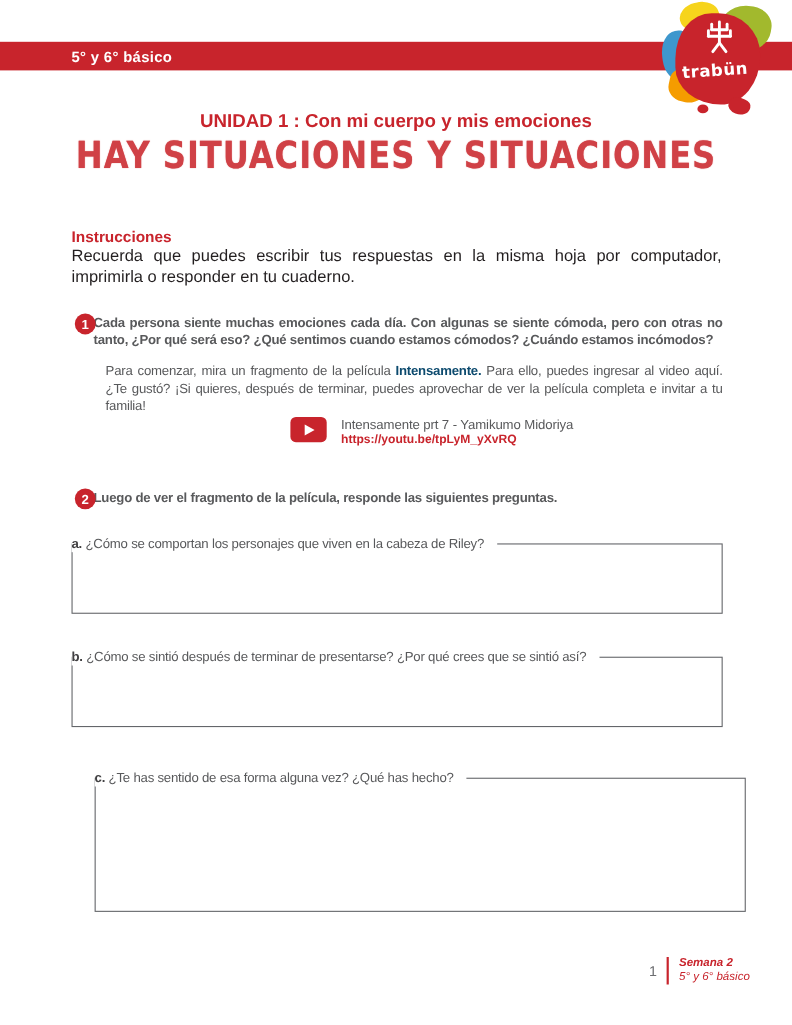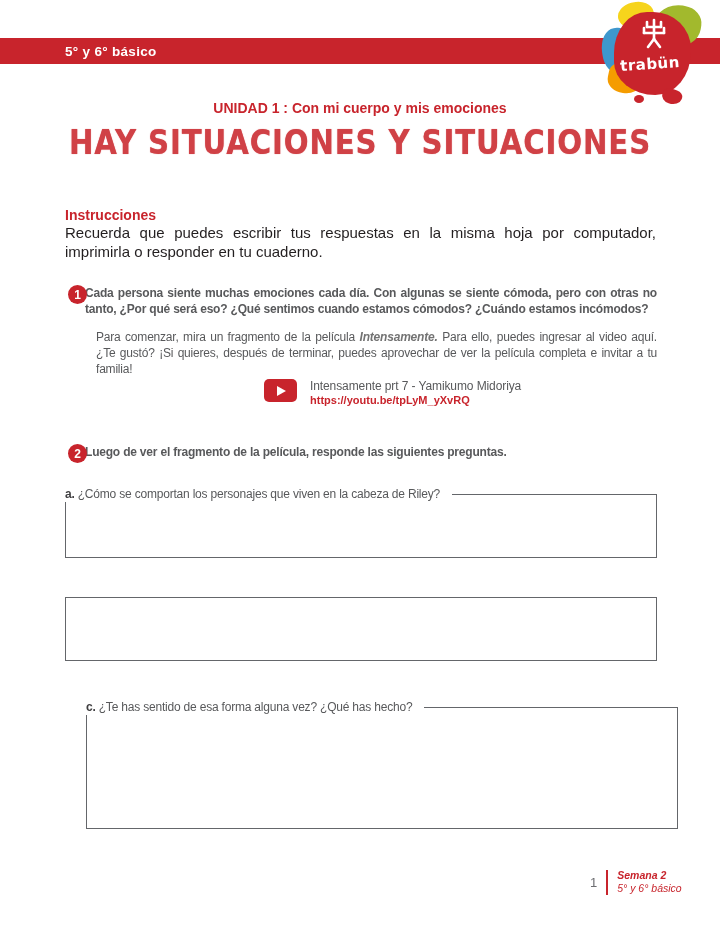--- a/index.html
+++ b/index.html
@@ -29,21 +29,21 @@
   .blob-red-d1 { left:60px; top:87px; width:20px; height:15px; background:var(--red);
                  border-radius:50% 40% 60% 50%; transform:rotate(20deg); }
   .blob-red-d2 { left:32px; top:93px; width:10px; height:8px; background:var(--red); border-radius:50%; }
   .logo-glyph { position:absolute; left:36px; top:15px; }
   .logo-brand { position:absolute; top:53px; left:4px; width:88px; text-align:center; color:#fff;
                 font-weight:bold; font-size:15px; letter-spacing:.5px; transform:rotate(-4deg);
                 font-family:"DejaVu Sans", sans-serif; }
 
   
   .unit-title { position:absolute; top:100px; left:0; width:720px; text-align:center;
-                color:var(--red); font-weight:bold; font-size:14px; }
+                color:var(--red); font-weight:bold; font-size:17px; }
   .main-title { position:absolute; top:122px; left:0; width:720px; text-align:center;
                 color:#d04146; font-weight:800; font-size:34px; letter-spacing:1px;
                 white-space:nowrap; transform:scaleX(.86); transform-origin:center;
                 font-family:"DejaVu Sans", sans-serif;
                 text-shadow:0 0 1px #da6a6d; }
 
   
   .instructions-heading { position:absolute; top:207px; left:65px; color:var(--red);
                           font-weight:bold; font-size:14px; }
   .instructions-body { position:absolute; top:224px; left:65px; width:591px; font-size:15px;
@@ -51,21 +51,21 @@
 
   
   .item { position:absolute; left:65px; width:592px; }
   .item-num { position:absolute; left:3px; top:0; width:19px; height:19px; border-radius:50%;
               background:var(--red); color:#fff; font-size:12px; font-weight:bold;
               display:flex; align-items:center; justify-content:center; }
   .item-text { margin-left:20px; font-size:12px; color:var(--gray); text-align:justify;
                line-height:1.35; letter-spacing:-0.2px;font-weight:bold; }
   .sub-par { position:absolute; left:96px; width:561px; font-size:12px; color:var(--gray);
              text-align:justify; line-height:1.35; letter-spacing:-0.2px; }
-  .bold-inline { font-weight:bold; color:#737373;font-style:italic; }
+  .bold-inline { font-weight:bold; color:#0c4a6e; }
 
   
   .video-row { position:absolute; top:379px; left:228px; display:flex; gap:13px; align-items:flex-start;padding-left:36px; }
   .play-btn { width:33px; height:23px; background:var(--red); border-radius:5px;
               display:flex; align-items:center; justify-content:center; cursor:pointer; }
   .play-tri { width:0; height:0; border-left:9px solid #fff; border-top:5.5px solid transparent;
               border-bottom:5.5px solid transparent; margin-left:2px; }
   .video-meta { display:flex; flex-direction:column; }
   .video-title { font-size:12px; color:var(--gray); letter-spacing:-0.1px; }
   .video-link { font-size:11px; color:var(--red); font-weight:bold; text-decoration:none; margin-top:1px; }
@@ -147,20 +147,21 @@
     <div class="item-num">2</div>
     <div class="item-text">Luego de ver el fragmento de la película, responde las siguientes preguntas.</div>
   </div>
 
   <div class="question" style="top:487px;">
     <div class="q-label"><b>a.</b><span> ¿Cómo se comportan los personajes que viven en la cabeza de Riley?</span></div>
     <div class="answer-box box-a"></div>
   </div>
 
   <div class="question" style="top:590px;">
+    <div class="q-label"><b>b.</b><span> ¿Cómo se sintió después de terminar de presentarse? ¿Por qué crees que se sintió así?</span></div>
     <div class="answer-box box-b"></div>
   </div>
 
   <div class="question" style="top:700px;margin-left:21px;">
     <div class="q-label"><b>c.</b><span> ¿Te has sentido de esa forma alguna vez? ¿Qué has hecho?</span></div>
     <div class="answer-box box-c"></div>
   </div>
 
   <div class="footer">
     <span class="page-num">1</span>

